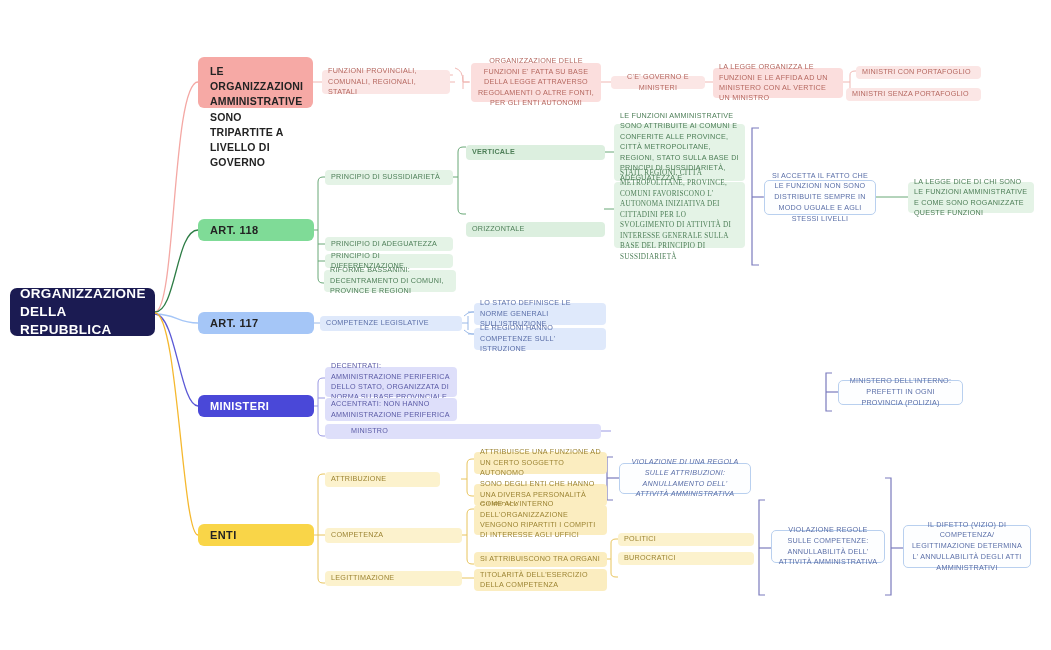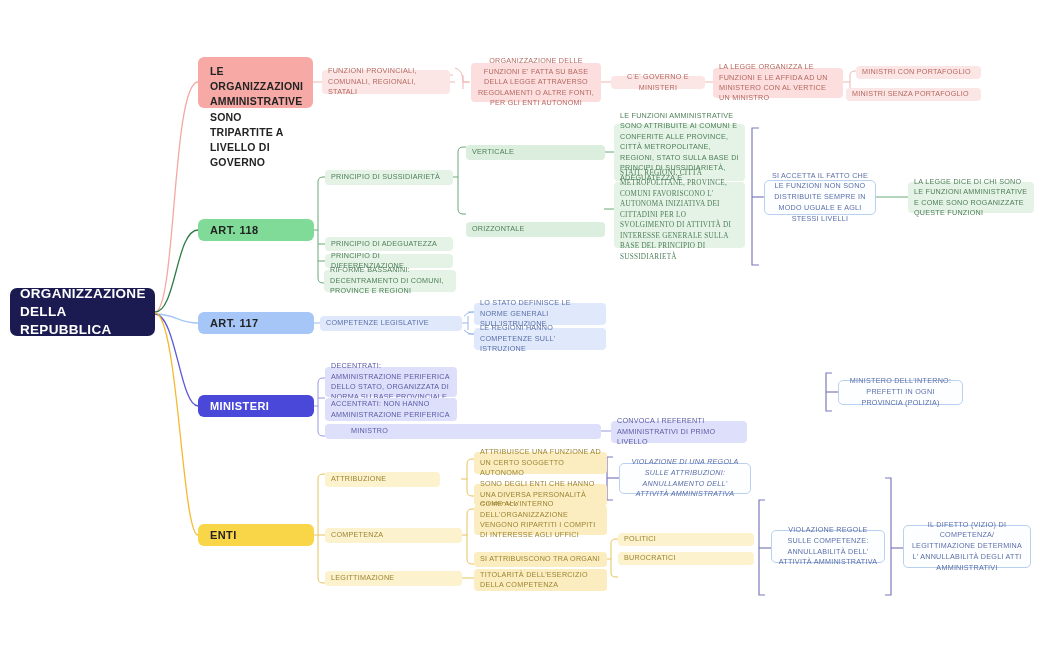--- a/index.html
+++ b/index.html
@@ -193,21 +193,21 @@
   </div>
 
   <div class="node l1 green" style="left:198px;top:219px;width:116px;height:22px;">
     <span>ART. 118</span>
   </div>
 
   <div class="node leaf green" style="left:325px;top:170px;width:128px;height:15px;">
     <span>PRINCIPIO DI SUSSIDIARIETÀ</span>
   </div>
 
-  <div class="node leaf greenM" style="left:466px;top:145px;width:139px;height:15px;">
+  <div class="node leaf greenM" style="left:466px;top:145px;width:139px;height:15px;font-weight:bold;">
     <span>VERTICALE</span>
   </div>
 
   <div class="node leaf greenM" style="left:466px;top:202px;width:139px;height:15px;margin-top:20px;">
     <span>ORIZZONTALE</span>
   </div>
 
   <div class="node leaf green" style="left:614px;top:124px;width:131px;height:57px;">
     <span>LE FUNZIONI AMMINISTRATIVE SONO ATTRIBUITE AI COMUNI E CONFERITE ALLE PROVINCE, CITTÀ METROPOLITANE, REGIONI, STATO SULLA BASE DI PRINCIPI DI SUSSIDIARIETÀ, ADEGUATEZZA E DIFFERENZIAZIONE</span>
   </div>
@@ -265,23 +265,20 @@
   </div>
 
   <div class="node callout tall" style="left:838px;top:380px;width:125px;height:25px;">
     <span>MINISTERO DELL'INTERNO: PREFETTI IN OGNI PROVINCIA (POLIZIA)</span>
   </div>
 
   <div class="node leaf indigo" style="left:325px;top:424px;width:276px;height:15px;padding-left:26px;">
     <span>MINISTRO</span>
   </div>
 
-  <div class="node leaf indigo" style="left:611px;top:421px;width:136px;height:22px;">
-    <span>CONVOCA I REFERENTI AMMINISTRATIVI DI PRIMO LIVELLO</span>
-  </div>
 
   <div class="node l1 yellow" style="left:198px;top:524px;width:116px;height:22px;">
     <span>ENTI</span>
   </div>
 
   <div class="node leaf yellow" style="left:325px;top:472px;width:115px;height:15px;">
     <span>ATTRIBUZIONE</span>
   </div>
 
   <div class="node leaf yellowD" style="left:474px;top:452px;width:133px;height:22px;">

